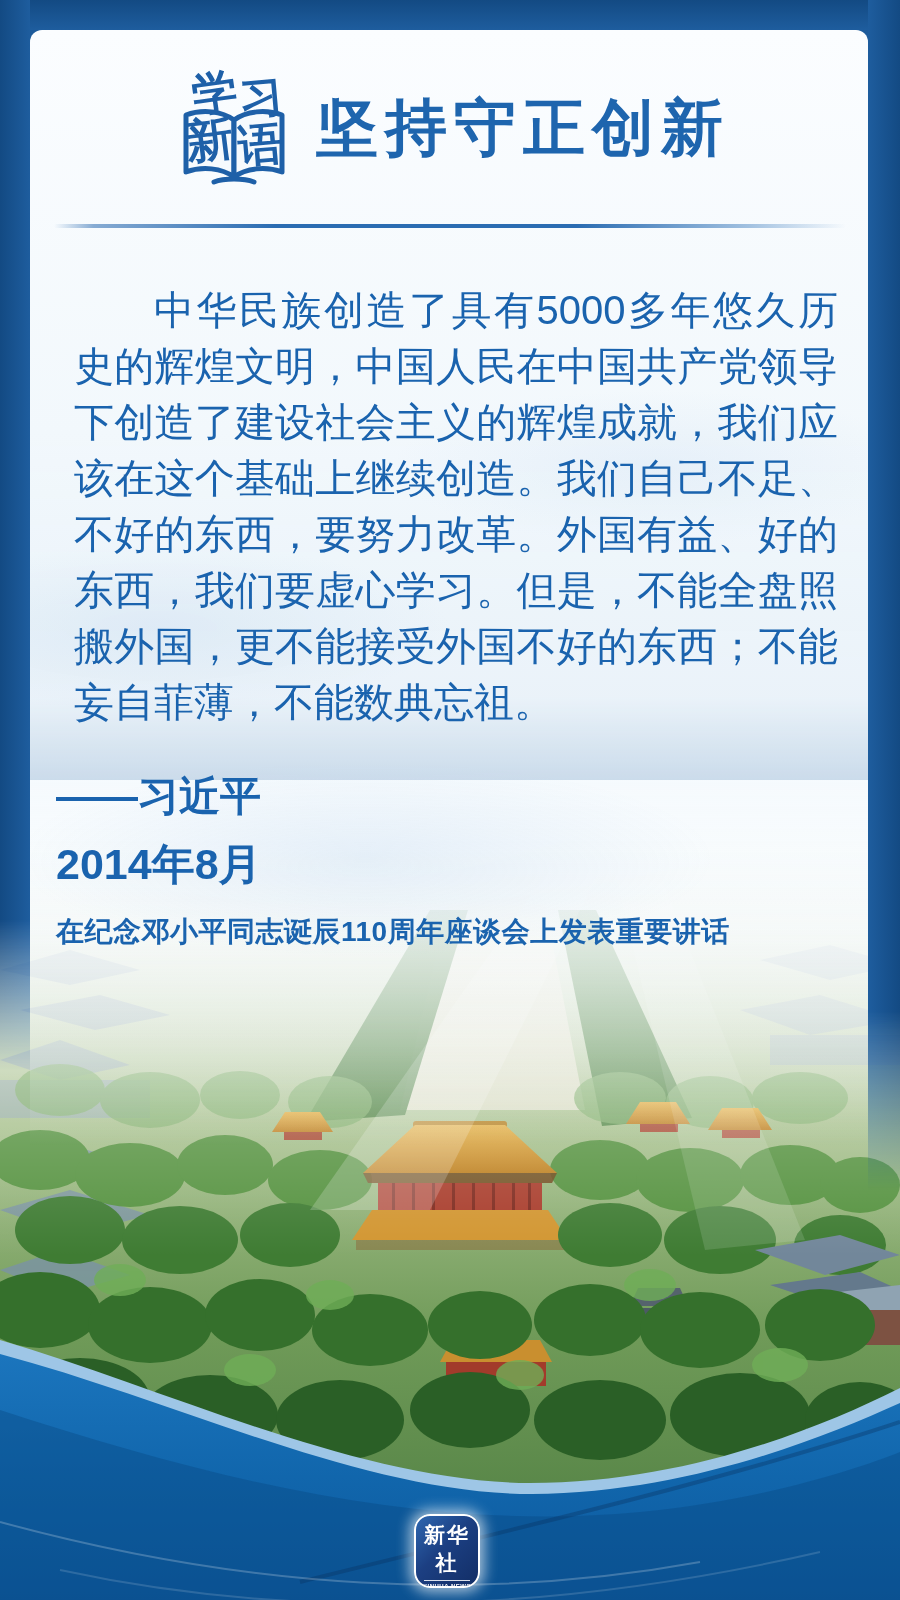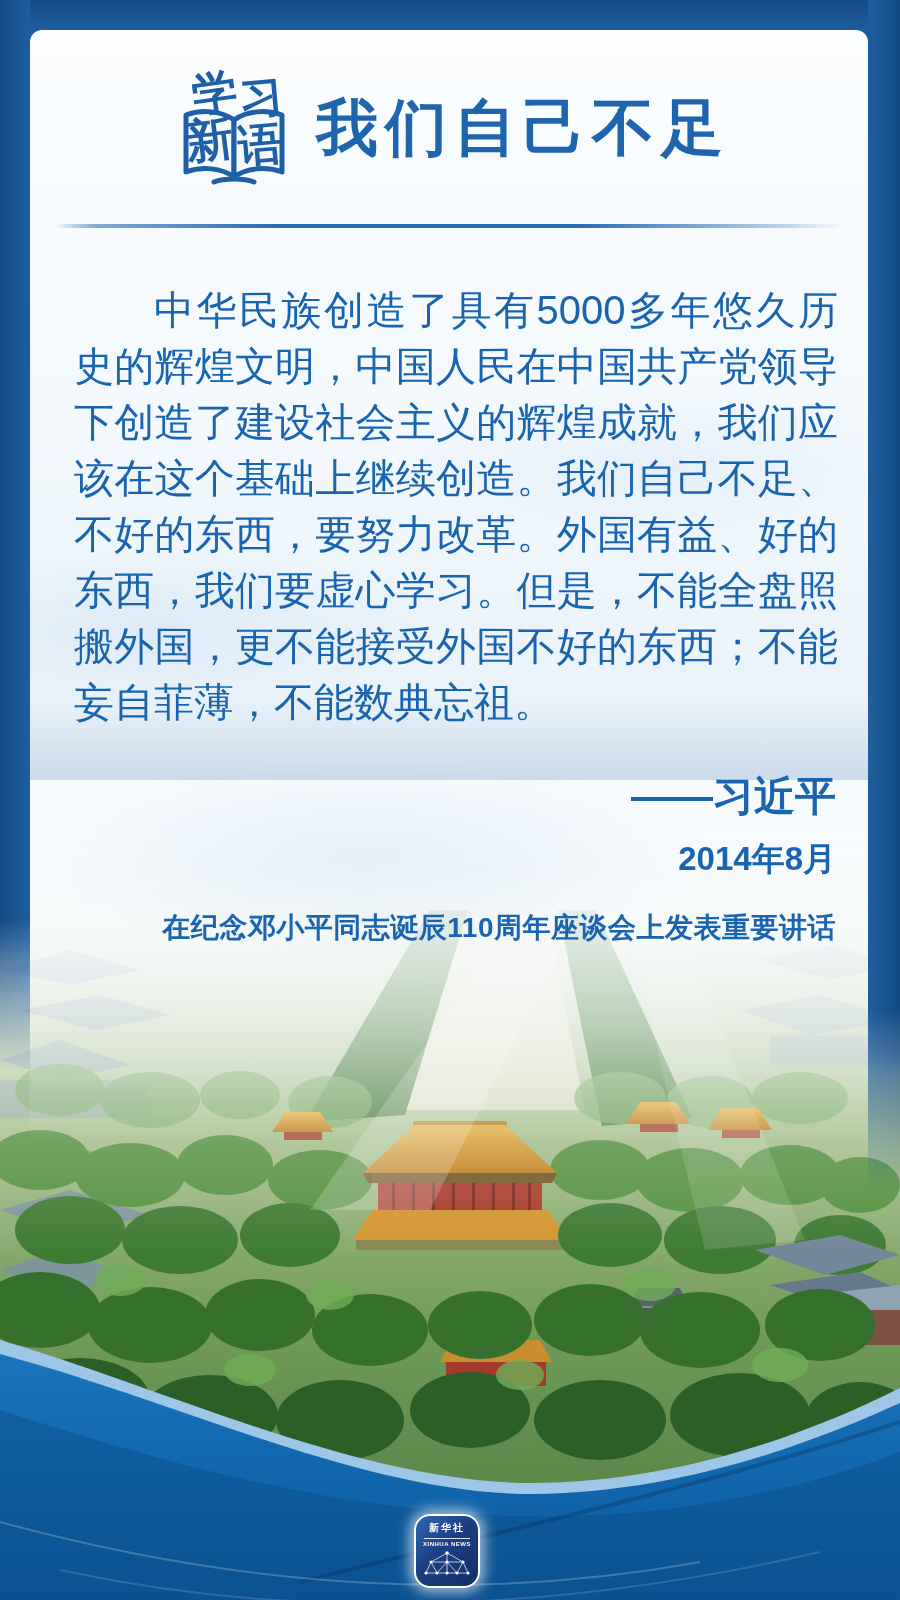--- a/index.html
+++ b/index.html
@@ -48,34 +48,34 @@
   .title{position:absolute;left:286px;top:62px;font-size:62px;line-height:1.15;font-weight:800;
          letter-spacing:7px;color:#1e65ae;white-space:nowrap;}
 
   .divider{position:absolute;left:24px;top:194px;width:792px;height:4px;border-radius:2px;
            background:linear-gradient(90deg,rgba(140,175,215,0) 0%,#86abd3 5%,#2a6cb2 28%,
                       #2a6cb2 66%,#a3c2e1 88%,rgba(215,230,245,0) 100%);}
 
   .quote{position:absolute;left:44px;top:252px;width:764px;font-size:40px;line-height:56px;
          font-weight:400;color:#1a63ae;text-align:justify;text-indent:80px;}
 
-  .attr{position:absolute;right:32px;top:742px;width:780px;text-align:right;color:#1a63ae;font-weight:700;}
+  .attr{position:absolute;right:32px;top:742px;width:780px;color:#1a63ae;font-weight:700;}
   .attr .author{font-size:41px;line-height:1.2;margin-bottom:18px;}
-  .attr .date{font-size:33px;line-height:1.2;margin-bottom:31px;}
+  .attr .date{font-size:43px;line-height:1.2;margin-bottom:23px;}
   .attr .occasion{font-size:28px;line-height:1.25;letter-spacing:.5px;}
 
   
   .wave{position:absolute;left:0;bottom:0;width:900px;height:330px;}
 
   
   .badge{position:absolute;left:414px;top:1514px;width:66px;height:74px;border-radius:16px;
          background:linear-gradient(135deg,#2e67b0 0%,#1c3f82 45%,#122e66 100%);
          border:2px solid #ffffff;box-shadow:0 0 14px 4px rgba(255,255,255,.65);
          box-sizing:border-box;text-align:center;color:#fff;overflow:hidden;}
-  .badge .cn{font-size:10px;font-weight:700;letter-spacing:2px;margin-top:5px;}
+  .badge .cn{font-size:21px;font-weight:700;letter-spacing:2px;margin-top:5px;}
   .badge .rule{width:46px;height:1px;background:rgba(255,255,255,.85);margin:3px auto 2px;}
   .badge .en{font-size:6px;letter-spacing:.5px;font-weight:700;}
   .badge svg{margin-top:2px;}
 </style>
 </head>
 <body>
 
 <div class="poster">
 
   <div class="photo">
@@ -223,21 +223,21 @@
         </g>
         <path d="M36,74 C46,70 66,70 76,74" fill="none" stroke="#1e60a8" stroke-width="5" stroke-linecap="round"></path>
         <line x1="56" y1="12" x2="56" y2="69" stroke="#1e60a8" stroke-width="4"></line>
       </svg>
       <span class="ch c0">学</span>
       <span class="ch c1">习</span>
       <span class="ch c2">新</span>
       <span class="ch c3">语</span>
     </div>
 
-    <div class="title">我们自己不足</div>
+    <div class="title">坚持守正创新</div>
     <div class="divider"></div>
 
     <div class="quote">中华民族创造了具有5000多年悠久历史的辉煌文明，中国人民在中国共产党领导下创造了建设社会主义的辉煌成就，我们应该在这个基础上继续创造。我们自己不足、不好的东西，要努力改革。外国有益、好的东西，我们要虚心学习。但是，不能全盘照搬外国，更不能接受外国不好的东西；不能妄自菲薄，不能数典忘祖。</div>
 
     <div class="attr">
       <div class="author">——习近平</div>
       <div class="date">2014年8月</div>
       <div class="occasion">在纪念邓小平同志诞辰110周年座谈会上发表重要讲话</div>
     </div>
   </div>

